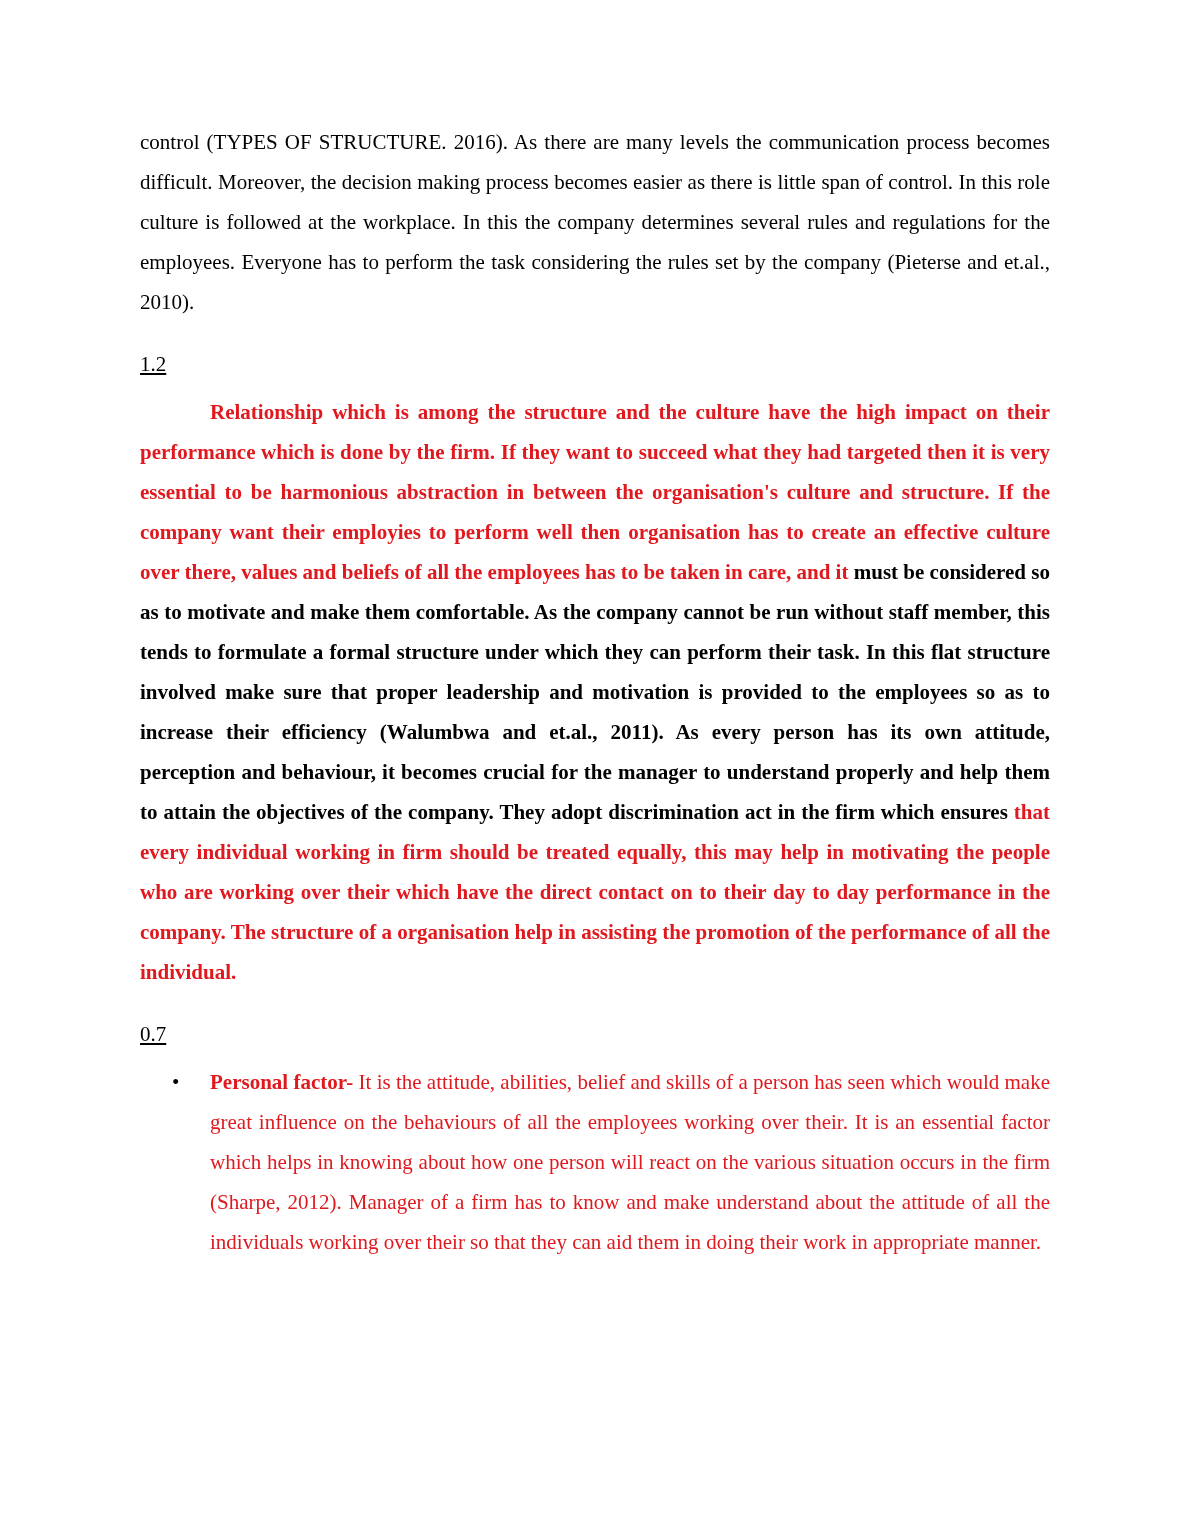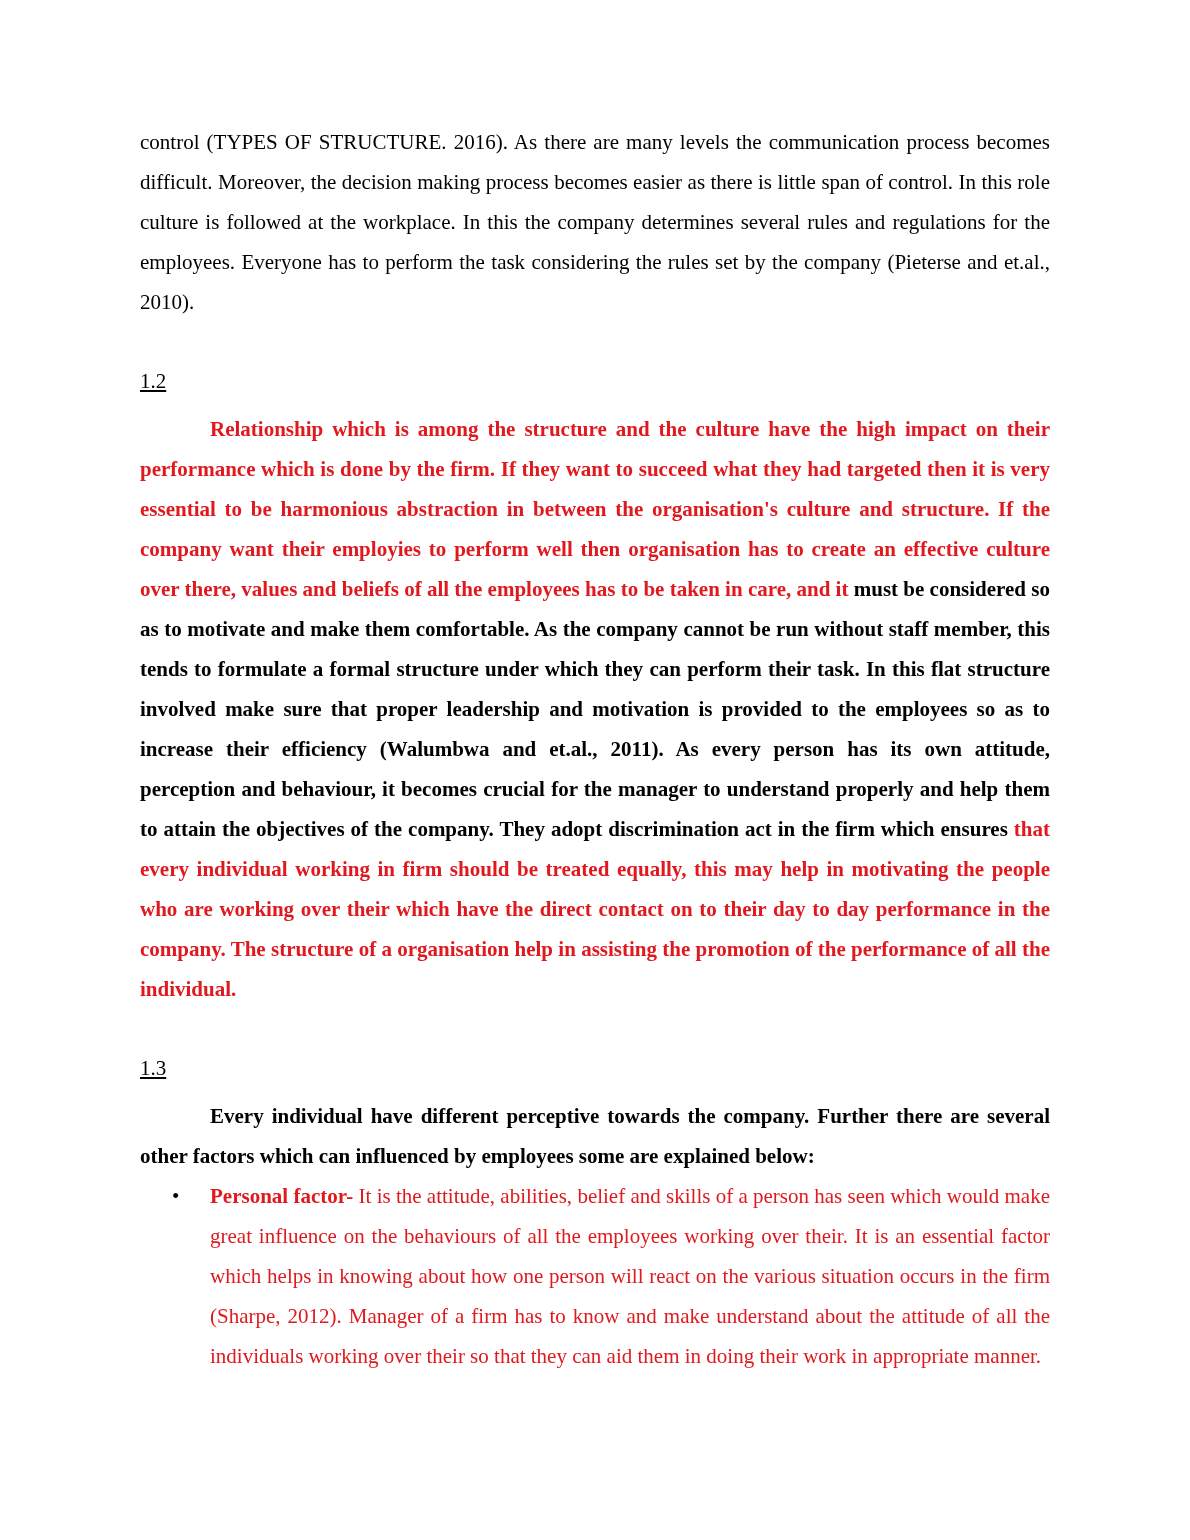--- a/index.html
+++ b/index.html
@@ -27,21 +27,21 @@
     text-align: justify;
   }
   .indent {
     text-indent: 70px;
     font-weight: bold;
   }
   .section-heading {
     font-size: 21px;
     font-weight: normal;
     text-decoration: underline;
-    margin: 39px 0 8px 0;
+    margin: 22px 0 8px 0;
     line-height: 40px;
     text-align: left;
   }
   .red {
     color: var(--red-color, #e0191e);
   }
   .bold {
     font-weight: bold;
     margin-top: 16px;
   }
@@ -68,21 +68,20 @@
 <body>
 
 <div class="page">
 
   <p class="para">control (TYPES OF STRUCTURE. 2016). As there are many levels the communication process becomes difficult. Moreover, the decision making process becomes easier as there is little span of control. In this role culture is followed at the workplace. In this the company determines several rules and regulations for the employees. Everyone has to perform the task considering the rules set by the company (Pieterse  and et.al., 2010).</p>
 
   <h2 class="section-heading">1.2</h2>
 
   <p class="para indent"><span class="red">Relationship which is among the structure and the culture have the high impact on their performance which is done by the firm. If they want to succeed what they had targeted then it is very essential to be harmonious abstraction in between the organisation's culture and structure. If the company want their employies to perform well then organisation has to create an effective culture over there, values and beliefs of all the employees has to be taken in care, and it </span><span>must be considered so as to motivate and make them comfortable. As the company cannot be run without staff member, this tends to formulate a formal structure under which they can perform their task. In this flat structure involved make sure that proper leadership and motivation is provided to the employees so as to increase their efficiency (Walumbwa and et.al., 2011). As every person has its own attitude, perception and behaviour, it becomes crucial for the manager to understand properly and help them to attain the objectives of the company. They adopt discrimination act in the firm which ensures </span><span class="red">that every individual working in firm should be treated equally, this may help in motivating the people who are working over their which have the direct contact on to their day to day performance in the company. The structure of a organisation help in assisting the promotion of the performance of all the individual.</span></p>
 
-  <h2 class="section-heading">1.3</h2>
+  <h2 class="section-heading">0.7</h2>
 
-  <p class="para indent">Every individual have different perceptive towards the company. Further there are several other factors which can influenced by employees some are explained below:</p>
 
   <ul class="bullets">
     <li><span class="bullet-marker">•</span><strong class="red bold">Personal factor-</strong><span class="red"> It is the attitude, abilities, belief and skills of a person has seen which would make great influence on the behaviours of all the employees working over their.  It is an essential factor which helps in knowing about how one person will react on the various situation occurs in the firm (Sharpe, 2012). Manager of a firm has to know and make understand about the attitude of all the individuals working over their so that they can aid them in doing their work in appropriate manner.</span></li>
   </ul>
 
 </div>
 
 </body></html>

